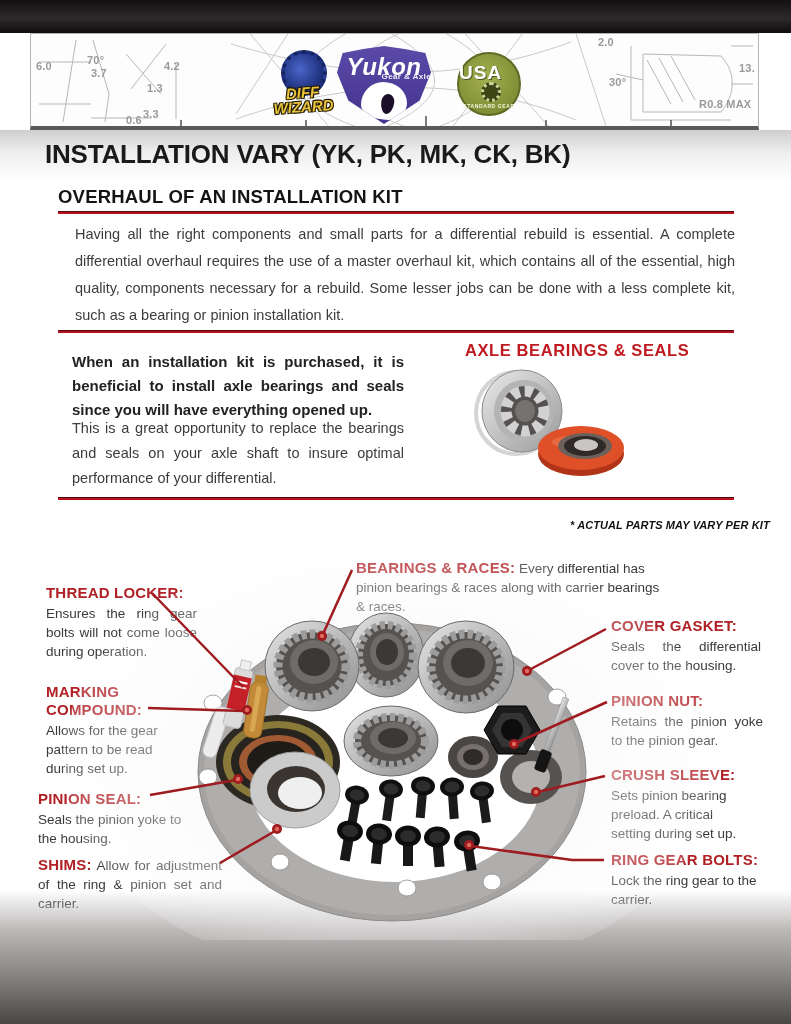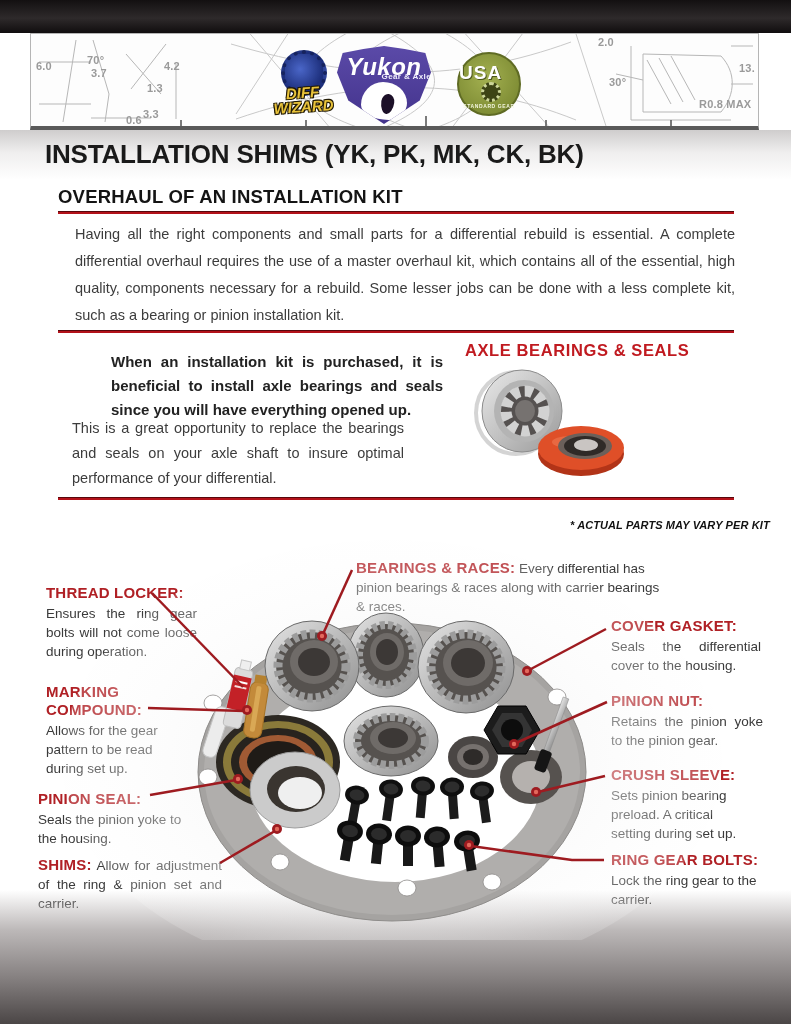--- a/index.html
+++ b/index.html
@@ -44,21 +44,21 @@
   .logo-usa .usa-s{position:absolute;left:0;top:49px;width:100%;text-align:center;color:#f2f5dd;
       font-weight:bold;font-size:5px;letter-spacing:0.6px;}
   
   .titleband{position:absolute;left:0;top:130px;width:791px;height:50px;
       background:linear-gradient(180deg,#cfcdcd 0%,#efeeee 45%,#ffffff 100%);}
   .h1{position:absolute;left:45px;top:139px;font-size:26px;font-weight:bold;color:#1a1a1a;letter-spacing:-0.2px;}
   
   .sec-h{position:absolute;font-size:18.5px;font-weight:bold;color:#141414;letter-spacing:0.2px;}
   .rule{position:absolute;height:3px;background:#b3121a;border-top:1px solid #58080d;box-sizing:border-box;}
   .body-text{position:absolute;font-size:14.5px;line-height:27px;color:#3c3c3c;text-align:justify;}
-  .bold-text{position:absolute;font-size:15px;line-height:24px;color:#222222;font-weight:bold;text-align:justify;margin-left:39px;}
+  .bold-text{position:absolute;font-size:15px;line-height:24px;color:#222222;font-weight:bold;text-align:justify;}
   .img-label{position:absolute;font-size:16.5px;font-weight:bold;color:#c01a20;letter-spacing:0.6px;}
   .note{position:absolute;font-size:11px;font-weight:bold;font-style:italic;color:#111;letter-spacing:0.1px;}
   
   .callout{position:absolute;}
   .co-label{font-size:15px;font-weight:bold;color:#b02025;line-height:18px;letter-spacing:0.2px;}
   .co-desc{font-size:13.5px;color:#3a3a3a;line-height:19px;margin-top:2px;}
   .just{text-align:justify;}
   .inline-co .co-label,.inline-co .co-desc{display:inline;}
   
   .footer{position:absolute;left:0;top:890px;width:791px;height:134px;
@@ -145,21 +145,21 @@
       </div>
     </div>
     <div class="logo-usa">
       <div class="usa-t">USA</div>
       <div class="usa-gear"></div>
       <div class="usa-s">STANDARD GEAR</div>
     </div>
   </div>
 
   <div class="titleband"></div>
-  <div class="h1">INSTALLATION SHIMS (YK, PK, MK, CK, BK)</div>
+  <div class="h1">INSTALLATION VARY (YK, PK, MK, CK, BK)</div>
 
   <div class="sec-h" style="left:58px;top:186px">OVERHAUL OF AN INSTALLATION KIT</div>
   <div class="rule" style="left:58px;top:211px;width:676px"></div>
   <div class="body-text" style="left:75px;top:221px;width:660px">Having all the right components and small parts for a differential rebuild is essential. A complete differential overhaul requires the use of a master overhaul kit, which contains all of the essential, high quality, components necessary for a rebuild. Some lesser jobs can be done with a less complete kit, such as a bearing or pinion installation kit.</div>
 
   <div class="rule" style="left:58px;top:330px;width:676px"></div>
   <div class="bold-text" style="left:72px;top:350px;width:332px">When an installation kit is purchased, it is beneficial to install axle bearings and seals since you will have everything opened up.</div>
   <div class="body-text" style="left:72px;top:416px;width:332px;line-height:25px">This is a great opportunity to replace the bearings and seals on your axle shaft to insure optimal performance of your differential.</div>
   <div class="img-label" style="left:465px;top:341px">AXLE BEARINGS &amp; SEALS</div>
 

